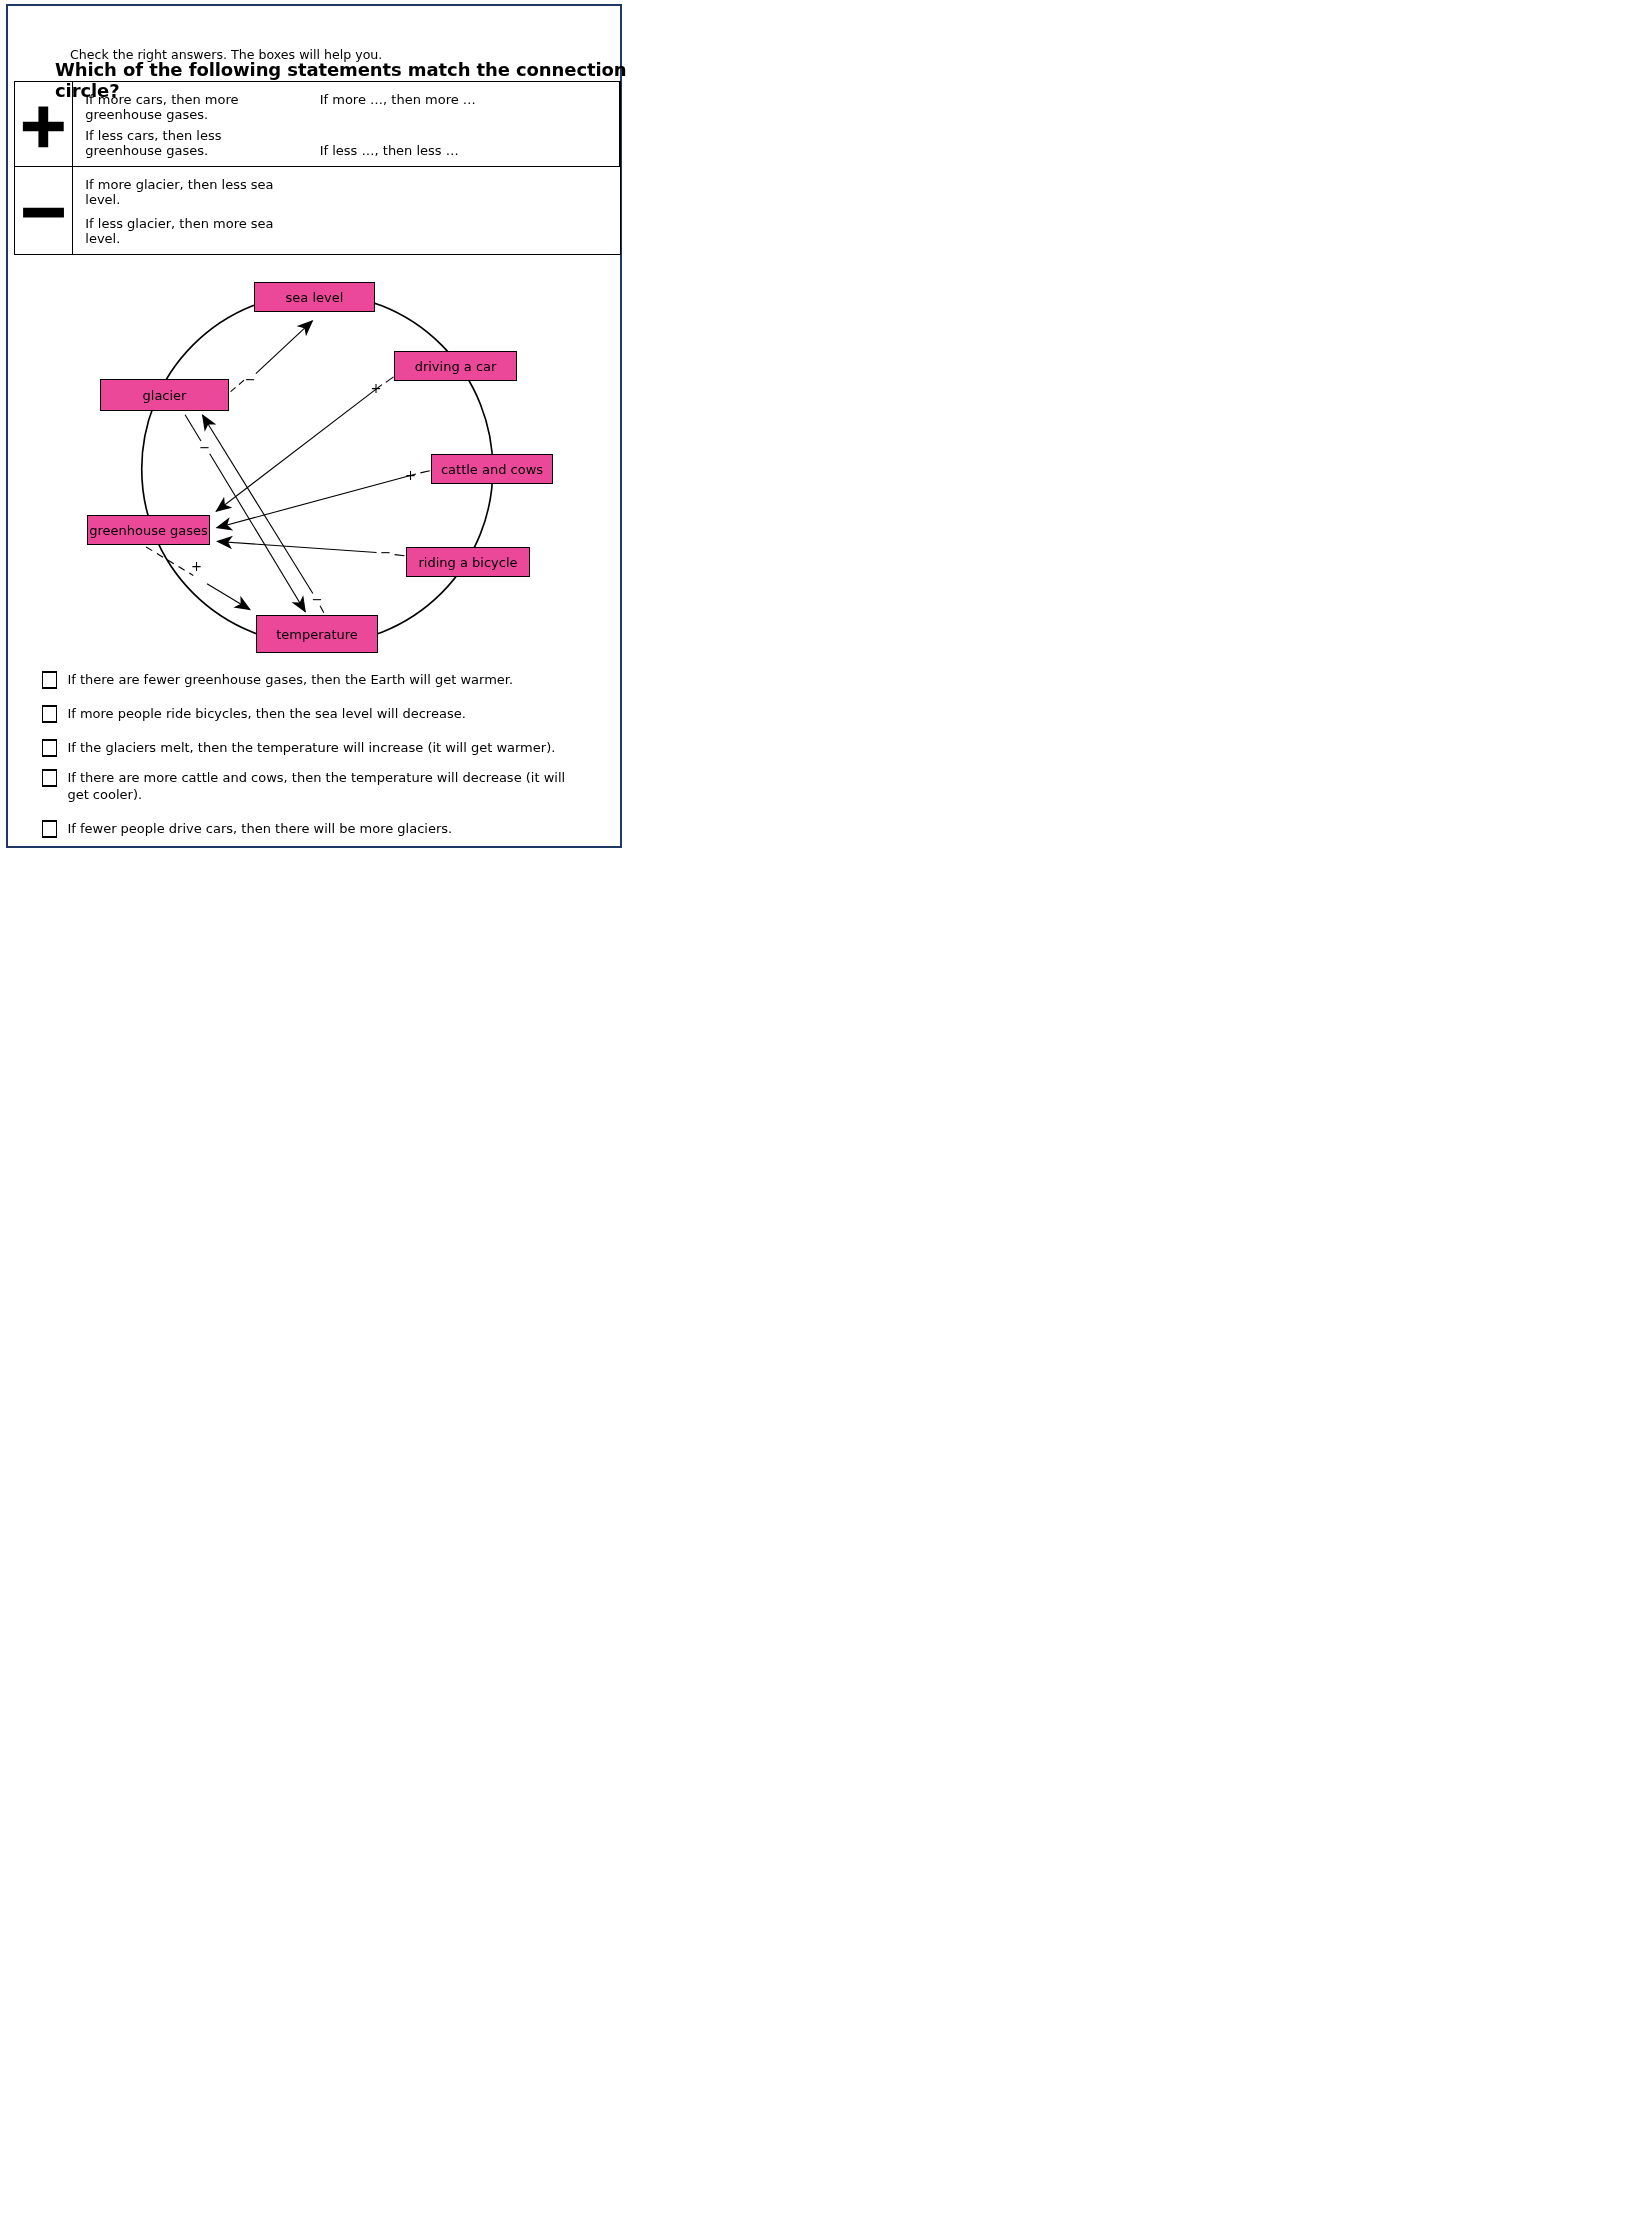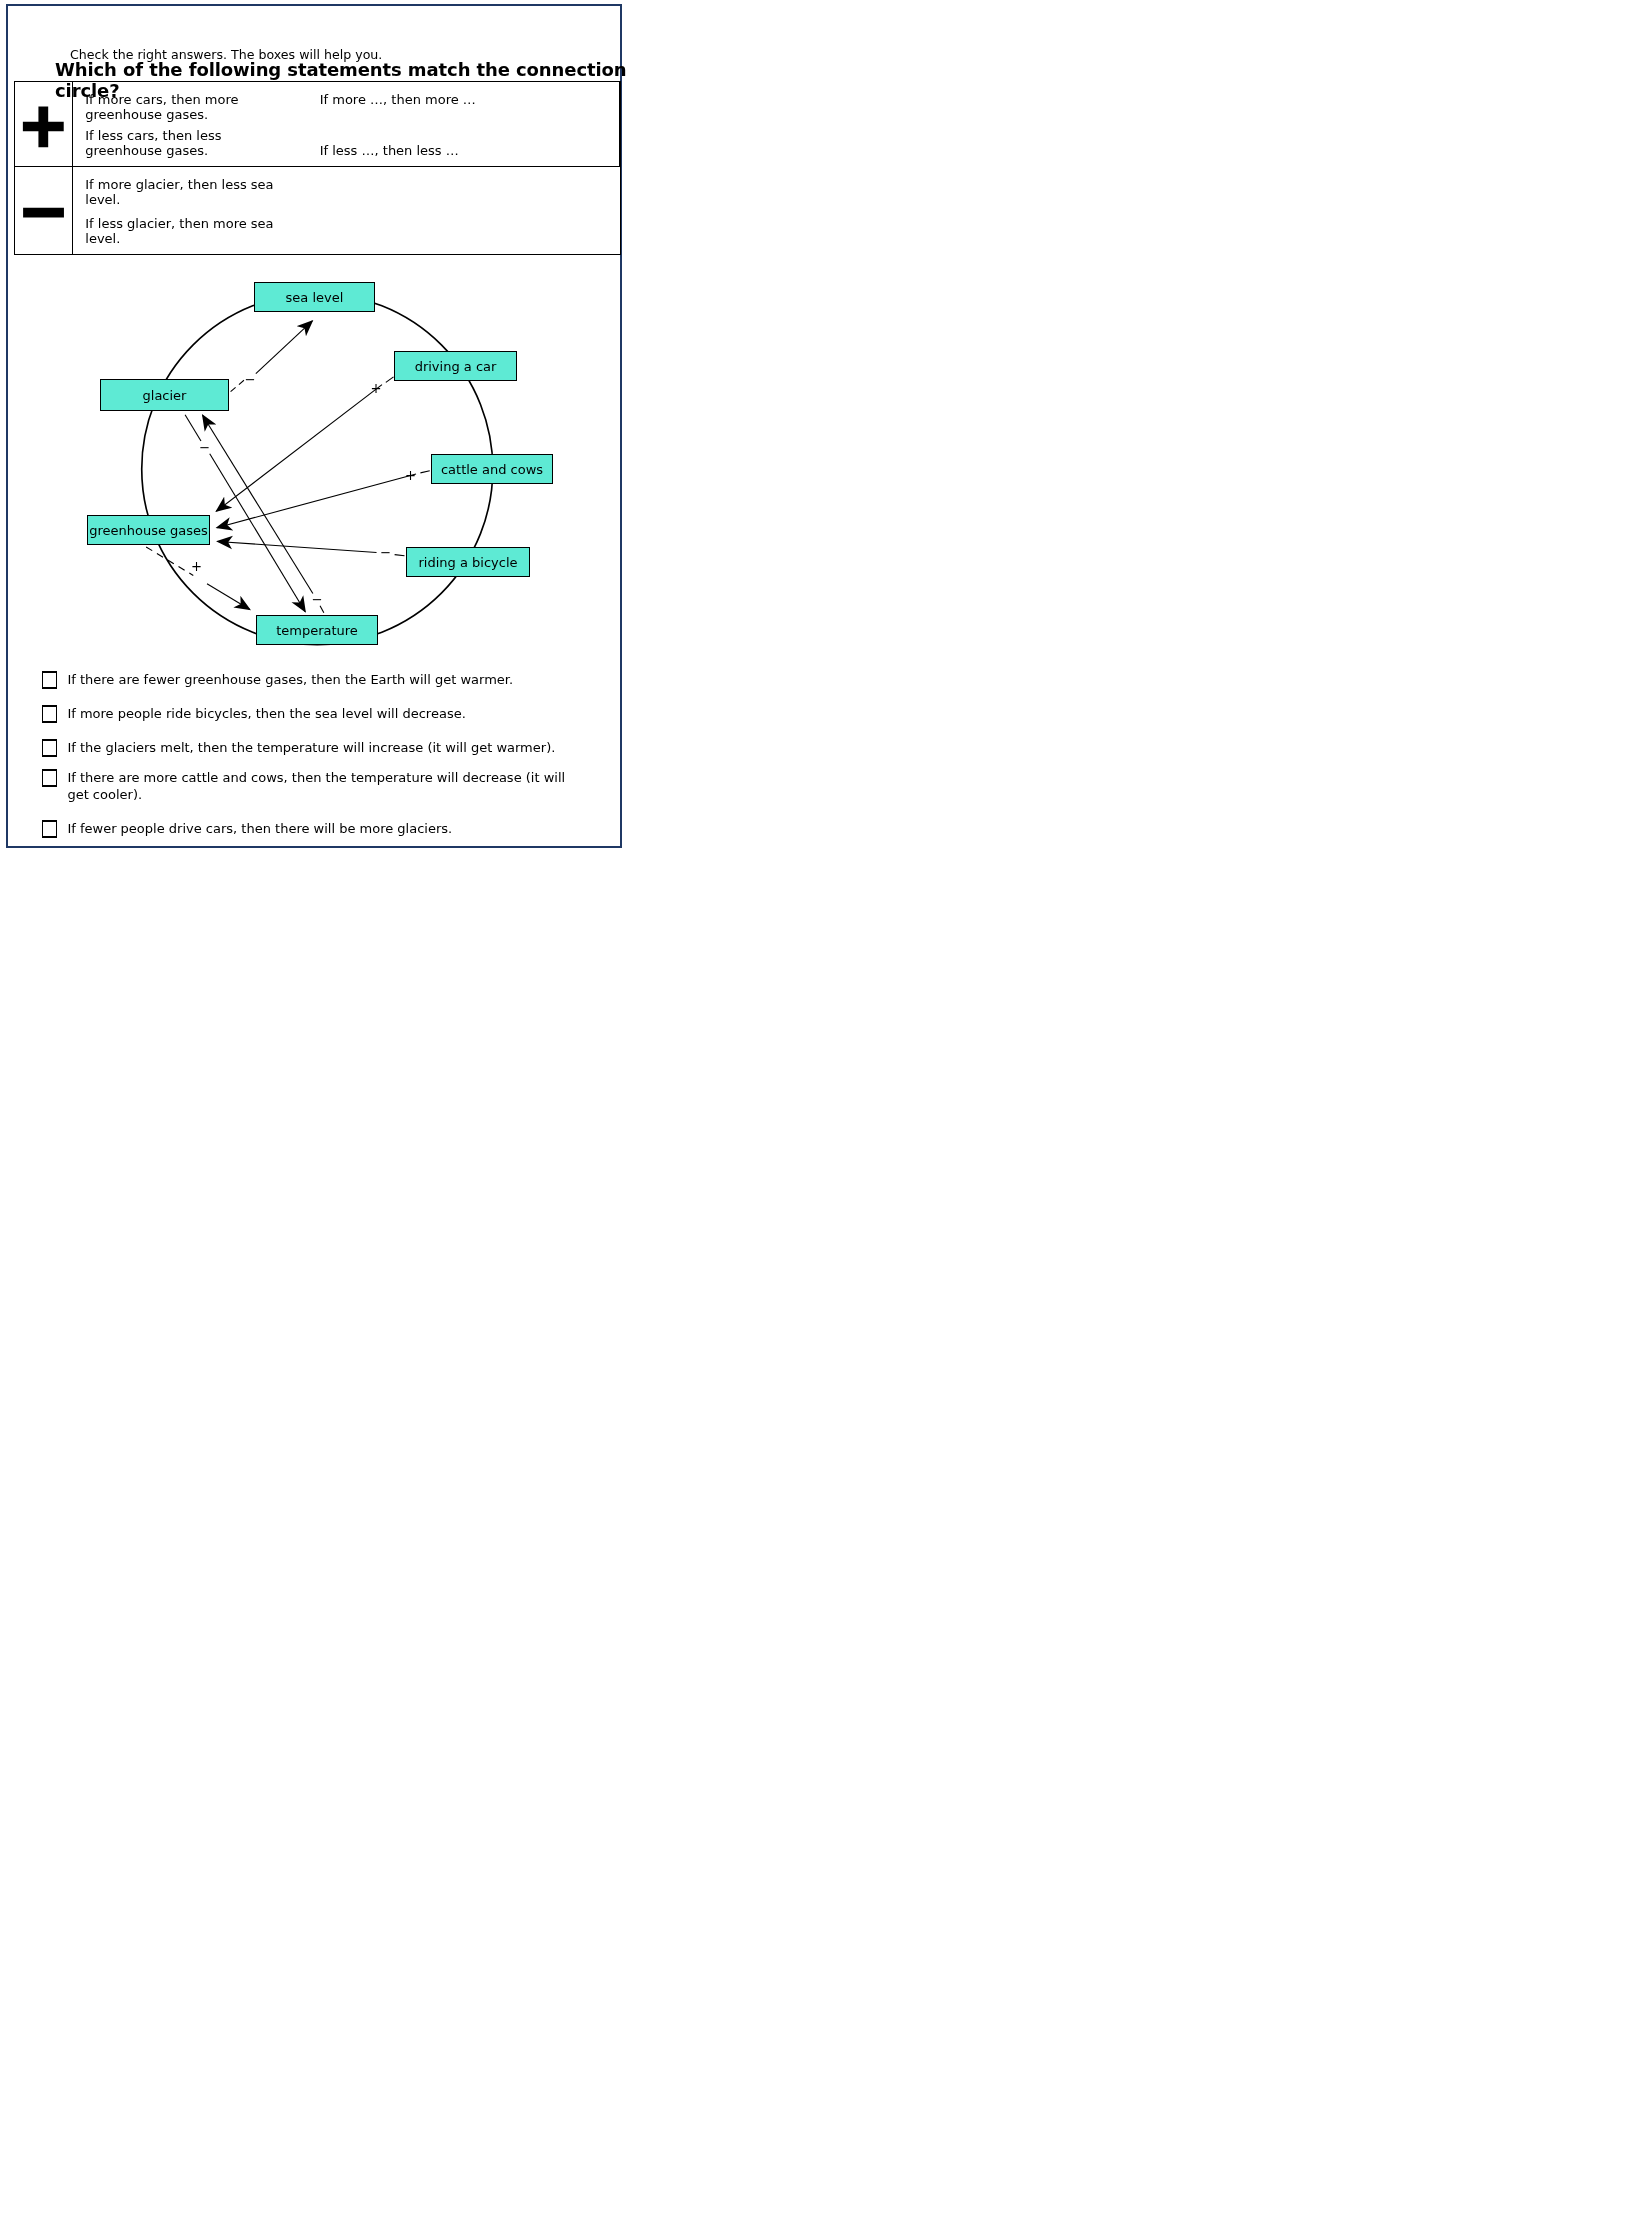--- a/index.html
+++ b/index.html
@@ -18,21 +18,21 @@
          display:flex;flex-direction:column;justify-content:space-between;
          padding:10px 3.3px 7.7px 25px;font-size:13px;}
   .lcell.sym{align-items:center;justify-content:center;padding:0;}
   .lcell.examples{padding-left:12.6px;}
   .lcell.last-col{border-right:none;}
   .lcell.last-row{border-bottom:none;}
   .bigsign{font-size:61px;font-weight:bold;line-height:1;
            -webkit-text-stroke:2.7px #000;}
   
   svg.diagram{left:0;top:0;width:634px;height:858px;}
-  .node{position:absolute;border:1.6px solid #000;background:#5eead4;box-sizing:border-box;
+  .node{position:absolute;border:1.6px solid #000;background:#ec4899;box-sizing:border-box;
         display:flex;align-items:center;justify-content:center;font-size:13px;}
   
   .stmt{position:absolute;left:42px;display:flex;align-items:flex-start;}
   .chk{width:15px;height:18px;border:1.1px solid #000;border-top-width:2.2px;
        border-bottom-width:2.2px;box-sizing:border-box;background:#fff;flex:0 0 auto;}
   .stmt-text{margin-left:10.4px;font-size:13px;line-height:16.5px;max-width:520px;margin-top:1.1px;}
 </style>
 </head>
 <body>
 
@@ -125,21 +125,21 @@
   </div>
   <div class="node abs" style="left:431px;top:454px;width:122px;height:30px;">
     <span>cattle and cows</span>
   </div>
   <div class="node abs" style="left:87px;top:515px;width:123px;height:30px;">
     <span>greenhouse gases</span>
   </div>
   <div class="node abs" style="left:406px;top:547px;width:124px;height:30px;">
     <span>riding a bicycle</span>
   </div>
-  <div class="node abs" style="left:256px;top:615px;width:122px;height:30px;">
+  <div class="node abs" style="left:256px;top:615px;width:122px;height:38px;">
     <span>temperature</span>
   </div>
 
   <div class="stmt" style="top:671px;">
     <div class="chk"></div>
     <div class="stmt-text">If there are fewer greenhouse gases, then the Earth will get warmer.</div>
   </div>
   <div class="stmt" style="top:705px;">
     <div class="chk"></div>
     <div class="stmt-text">If more people ride bicycles, then the sea level will decrease.</div>

